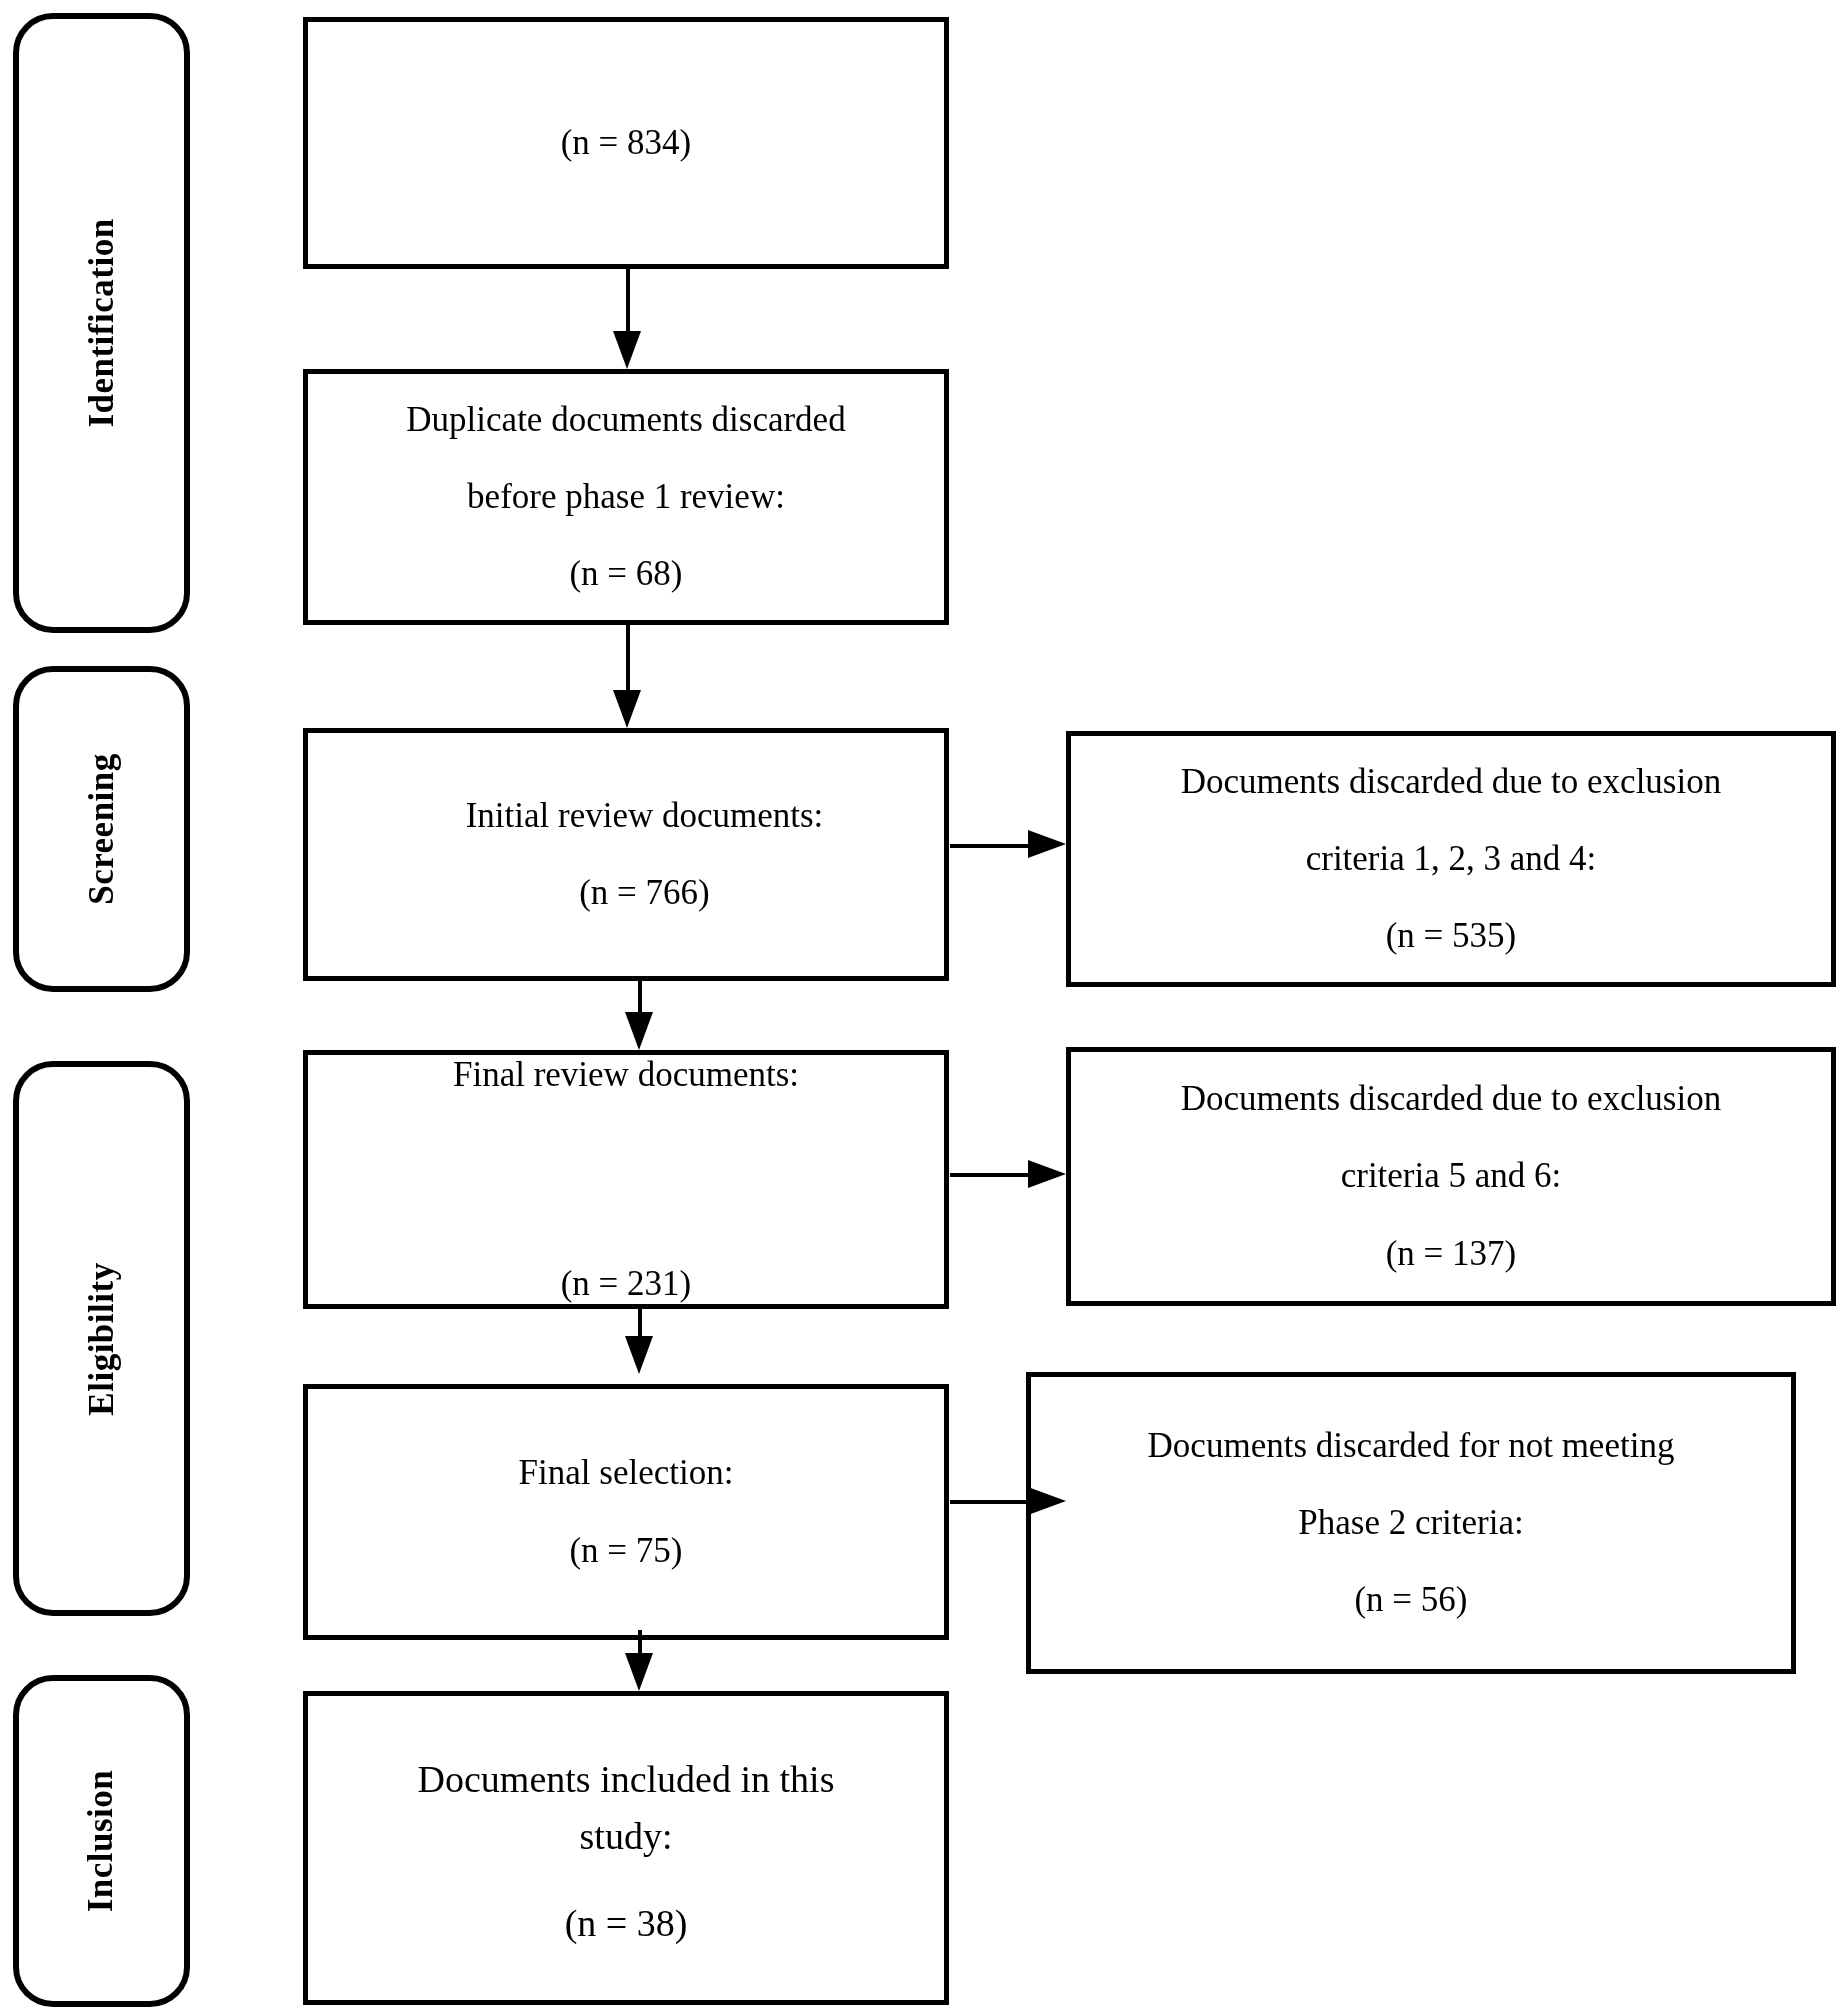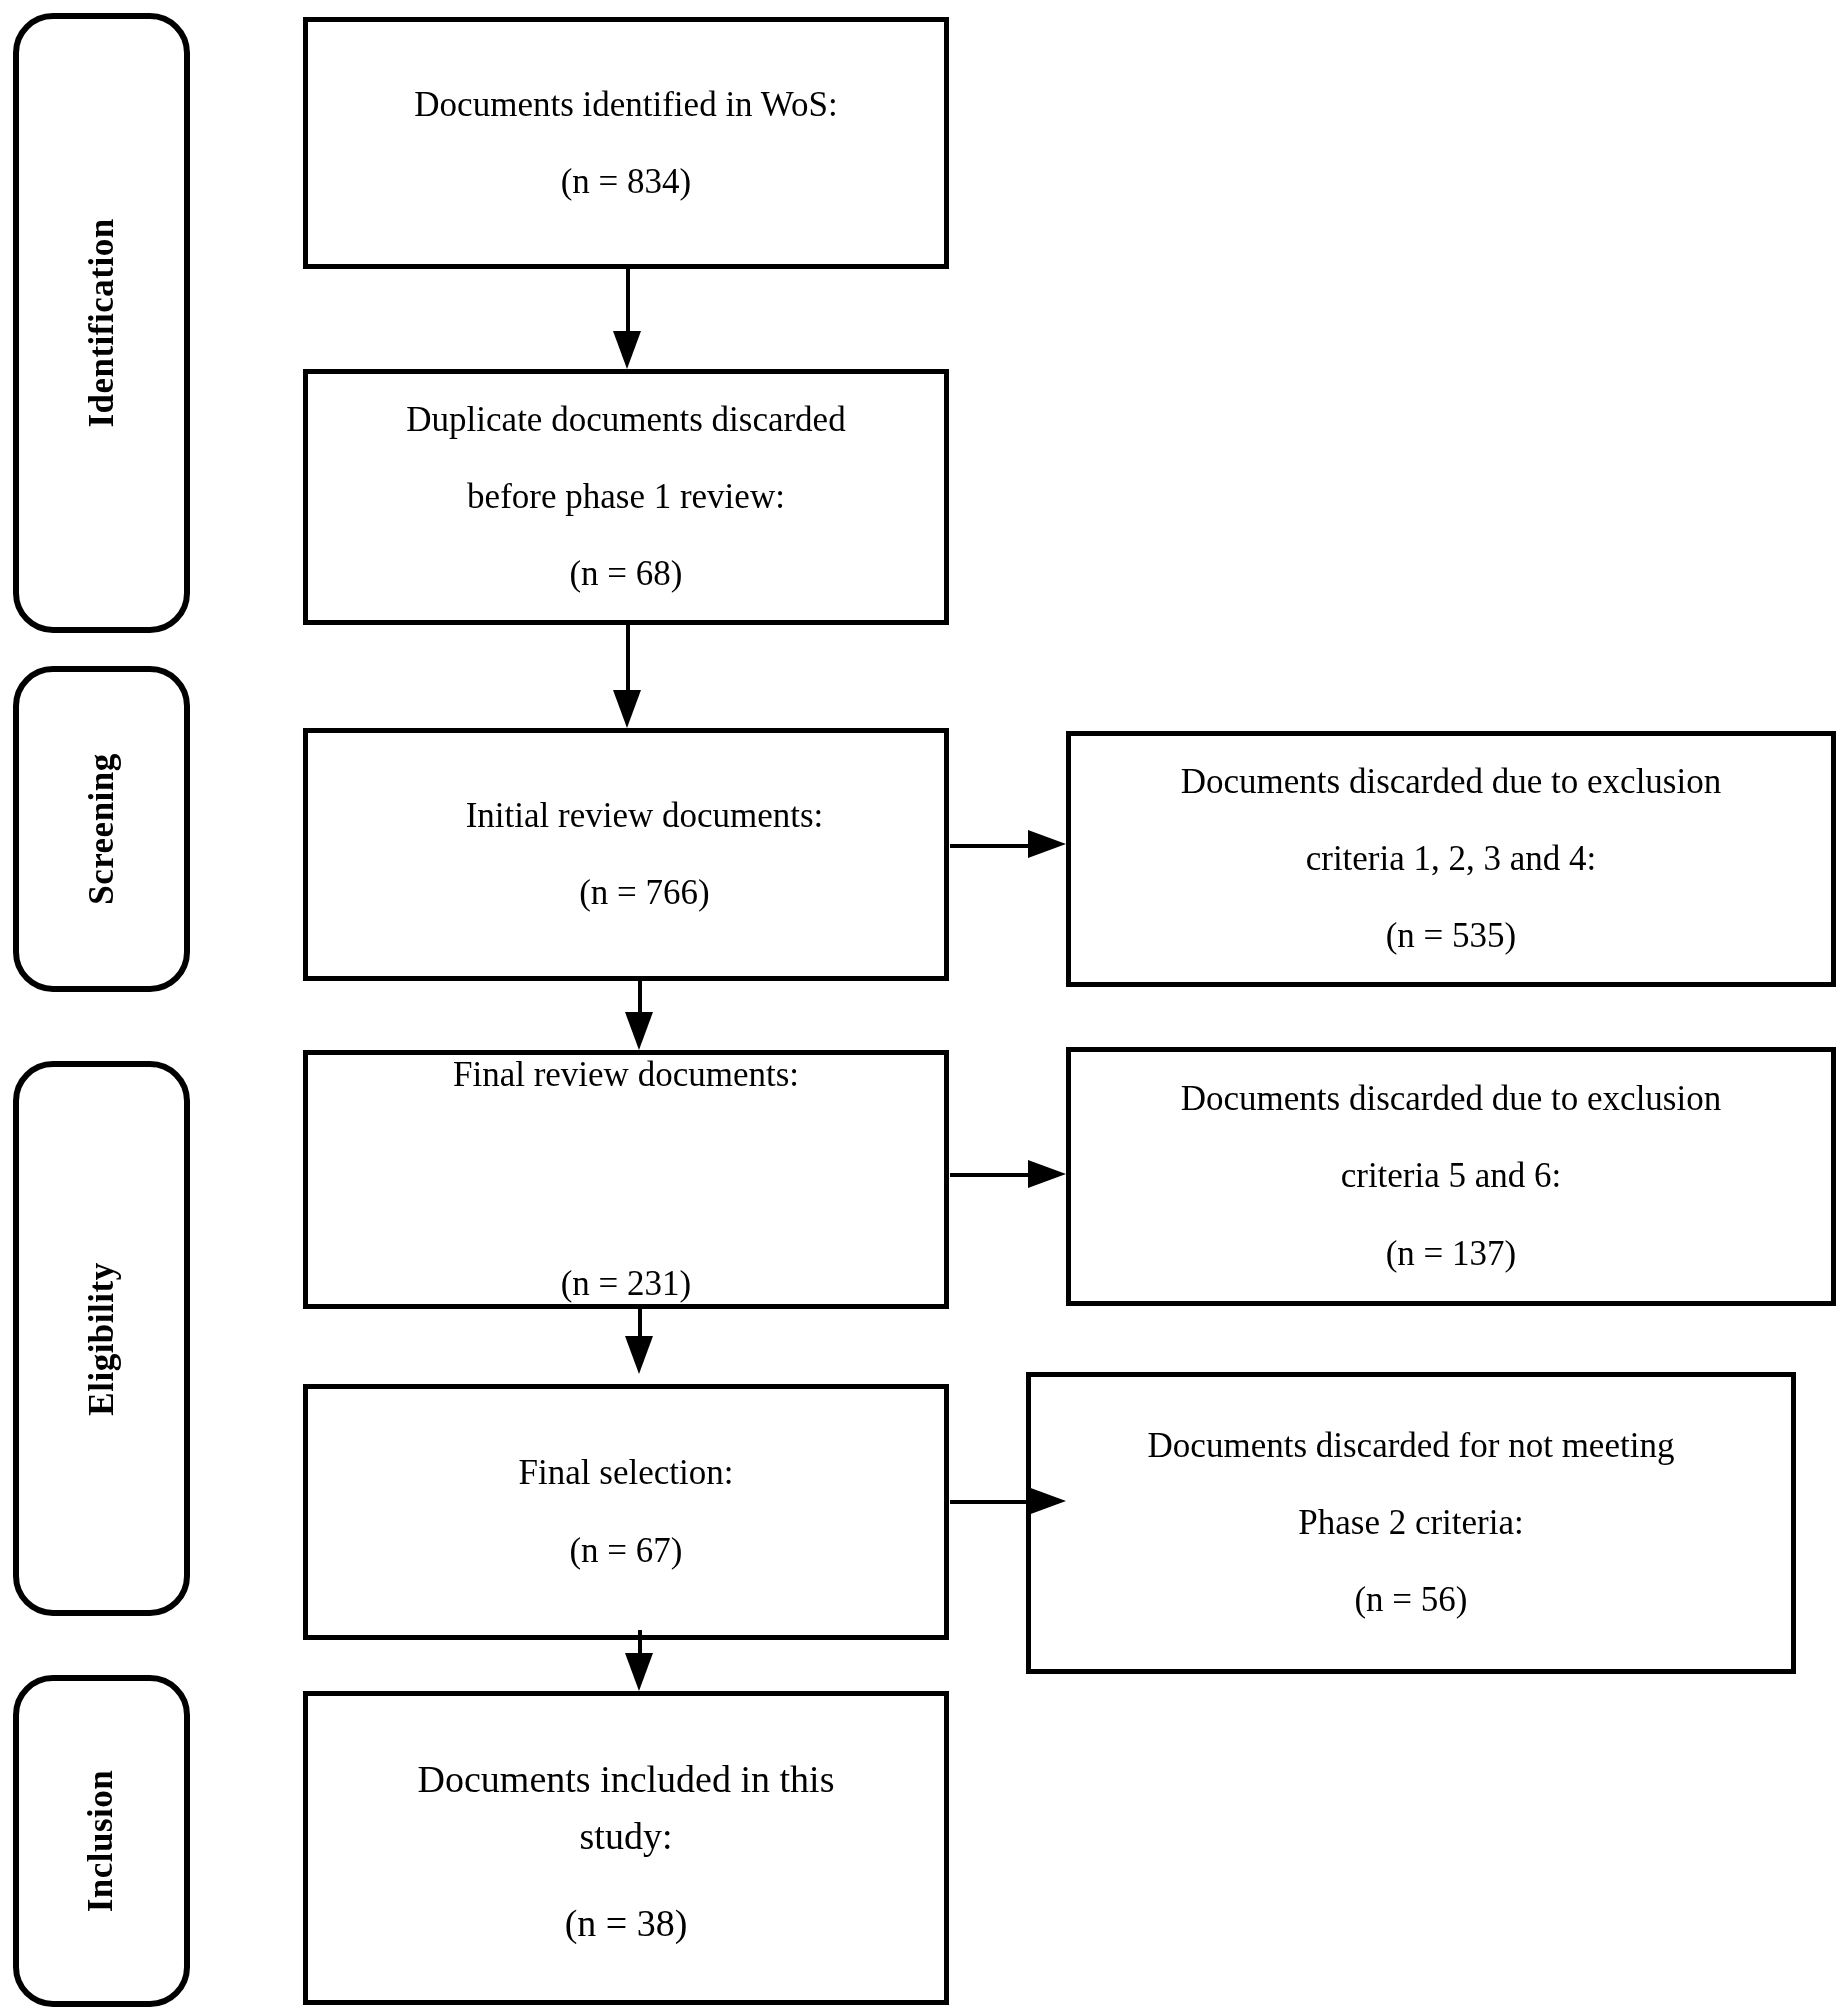--- a/index.html
+++ b/index.html
@@ -67,21 +67,20 @@
     <span class="label">Screening</span>
   </div>
   <div class="stage" style="top:1061px;height:555px;">
     <span class="label">Eligibility</span>
   </div>
   <div class="stage" style="top:1675px;height:332px;">
     <span class="label">Inclusion</span>
   </div>
 
   <div class="fbox" style="left:303px;top:17.4px;width:646px;height:252px;">
-    <div class="line">Documents identified in WoS:</div>
     <div class="line">(n = 834)</div>
   </div>
 
   <div class="fbox" style="left:303px;top:369px;width:646px;height:256px;">
     <div class="line">Duplicate documents discarded</div>
     <div class="line">before phase 1 review:</div>
     <div class="line">(n = 68)</div>
   </div>
 
   <div class="fbox" style="left:303px;top:728px;width:646px;height:253px;padding-left:37px;">
@@ -89,21 +88,21 @@
     <div class="line">(n = 766)</div>
   </div>
 
   <div class="fbox" style="left:303px;top:1050px;width:646px;height:259px;justify-content:space-between;">
     <div class="line">Final review documents:</div>
     <div class="line">(n = 231)</div>
   </div>
 
   <div class="fbox" style="left:303px;top:1374px;width:646px;height:256px;margin-top:10px;">
     <div class="line">Final selection:</div>
-    <div class="line">(n = 67)</div>
+    <div class="line">(n = 75)</div>
   </div>
 
   <div class="fbox b6" style="left:303px;top:1691px;width:646px;height:314px;">
     <div class="para">
       <div class="line">Documents included in this</div>
       <div class="line">study:</div>
     </div>
     <div class="line">(n = 38)</div>
   </div>
 

